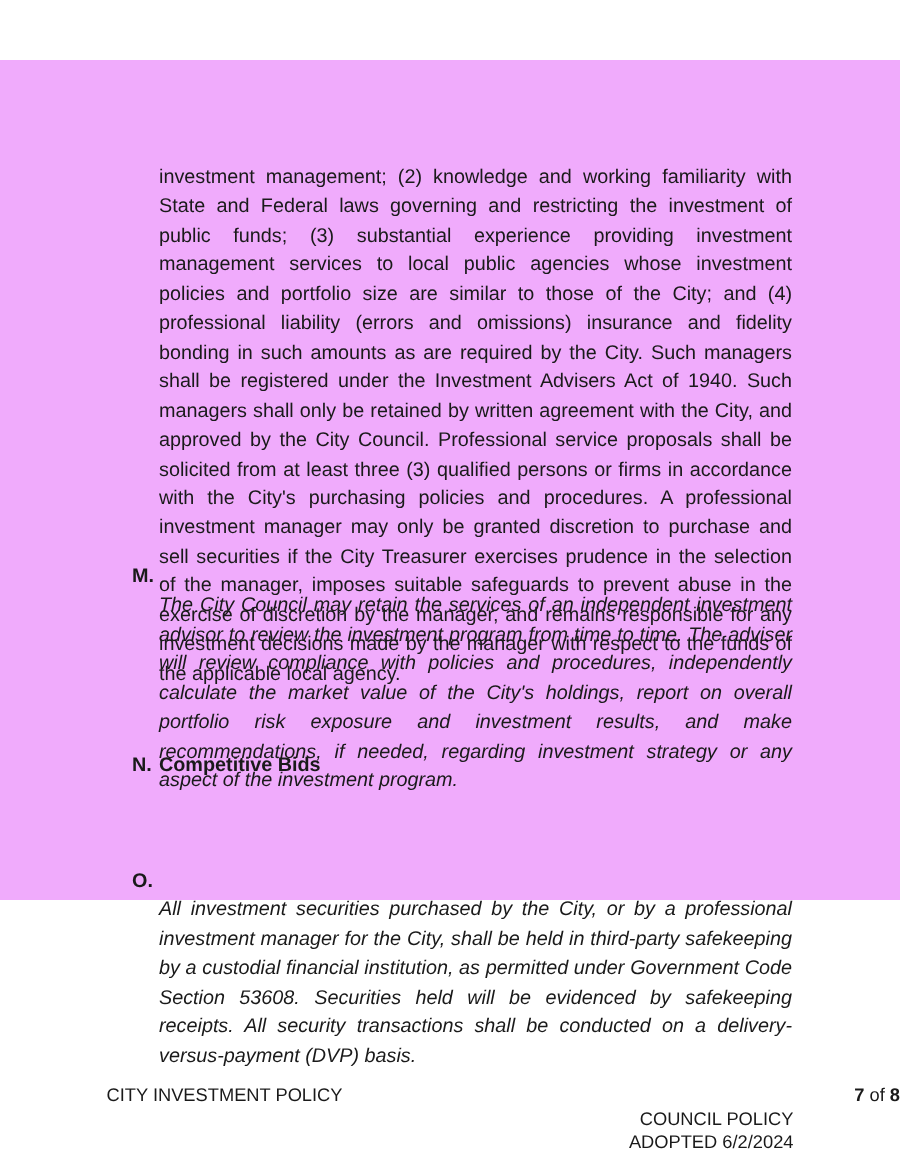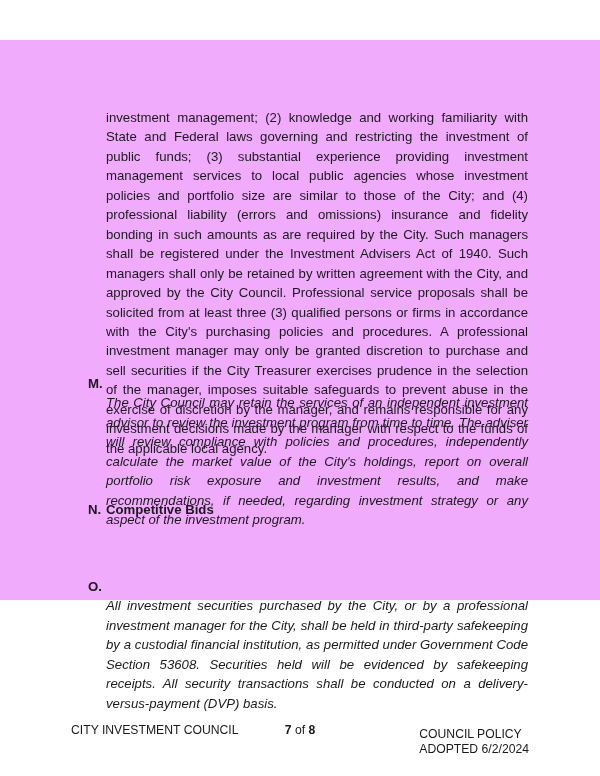--- a/index.html
+++ b/index.html
@@ -8,23 +8,23 @@
   .page { position: absolute; left: 0; top: 0; width: 600px; height: 560px; background: #f0abfc; margin-top: 40px; }
   .body-block { position: absolute; left: 106px; width: 422px; }
   .para { font-size: 13.2px; line-height: 19.45px; text-align: justify; margin: 0; }
   .para.last-left { text-align-last: left; }
   .section { position: absolute; left: 88px; width: 440px; }
   .section-head { display: flex; font-size: 13.2px; line-height: 19.45px; font-weight: bold; }
   .section-letter { width: 18px; flex: 0 0 18px; }
   .section-body { margin-left: 18px; font-style: italic; }
   .footer { position: absolute; top: 683px; left: 0; width: 600px; font-size: 12.2px; line-height: 15px; }
   .footer-left { position: absolute; left: 71px; top: 0; }
-  .footer-center { position: absolute; left: 0; width: 600px; text-align: center; top: 0; }
+  .footer-center { position: absolute; left: 0; width: 600px; text-align: right; top: 0; }
   .footer-center b { font-weight: bold; }
-  .footer-right { position: absolute; right: 71px; top: 4px; }
+  .footer-right { position: absolute; right: 71px; top: 16px; text-align: right; }
   .page-num { position: absolute; top: 739px; left: 0; width: 600px; text-align: center; font-size: 8px; color: #333; }
 </style>
 </head>
 <body>
 
 <div class="page">
 
   <div class="body-block" style="top:68px;">
     <p class="para last-left">investment management; (2) knowledge and working familiarity with State and Federal laws governing and restricting the investment of public funds; (3) substantial experience providing investment management services to local public agencies whose investment policies and portfolio size are similar to those of the City; and (4) professional liability (errors and omissions) insurance and fidelity bonding in such amounts as are required by the City. Such managers shall be registered under the Investment Advisers Act of 1940. Such managers shall only be retained by written agreement with the City, and approved by the City Council. Professional service proposals shall be solicited from at least three (3) qualified persons or firms in accordance with the City's purchasing policies and procedures. A professional investment manager may only be granted discretion to purchase and sell securities if the City Treasurer exercises prudence in the selection of the manager, imposes suitable safeguards to prevent abuse in the exercise of discretion by the manager, and remains responsible for any investment decisions made by the manager with respect to the funds of the applicable local agency.</p>
   </div>
@@ -44,21 +44,21 @@
   </div>
 
   <div class="section" style="top:537px;">
     <div class="section-head">
       <span class="section-letter">O.</span>
     </div>
     <p class="para section-body last-left">All investment securities purchased by the City, or by a professional investment manager for the City, shall be held in third-party safekeeping by a custodial financial institution, as permitted under Government Code Section 53608. Securities held will be evidenced by safekeeping receipts. All security transactions shall be conducted on a delivery-versus-payment (DVP) basis.</p>
   </div>
 
   <div class="footer">
-    <div class="footer-left">CITY INVESTMENT COUNCIL</div>
+    <div class="footer-left">CITY INVESTMENT POLICY</div>
     <div class="footer-center">
       <b>7</b><span> of </span><b>8</b>
     </div>
     <div class="footer-right">
       <div>COUNCIL POLICY</div>
       <div>ADOPTED 6/2/2024</div>
     </div>
   </div>
 
   <div class="page-num">133</div>

